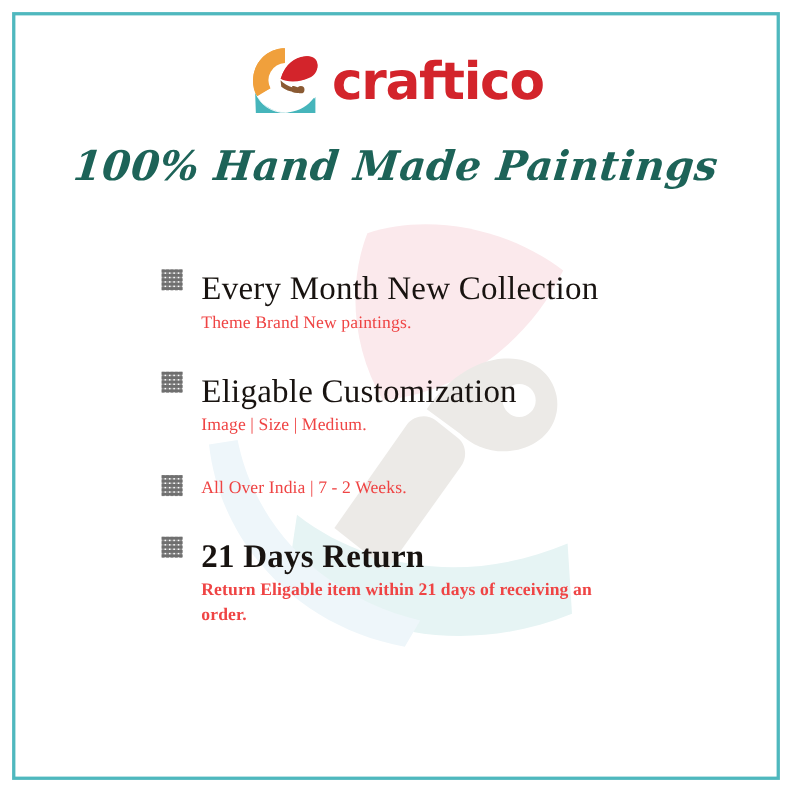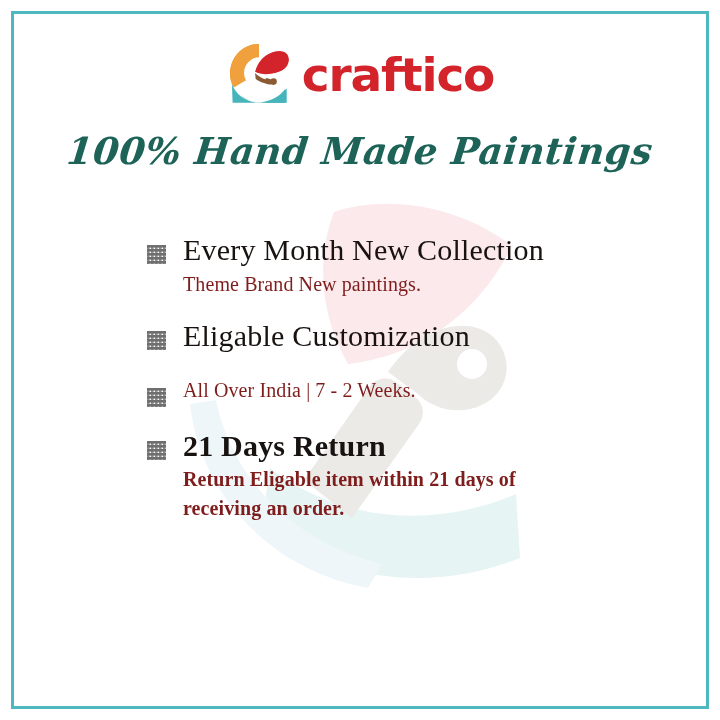--- a/index.html
+++ b/index.html
@@ -82,34 +82,34 @@
     margin-bottom:20px;
   }
   .feature:last-child{margin-bottom:0;font-weight:bold;}
   .bullet{
     flex:0 0 auto;
     width:21px;height:21px;
     margin-top:12px;
     margin-right:16px;
   }
   .bullet svg{display:block;width:100%;height:100%;}
-  .feature-body{flex:1 1 auto;min-width:0;}
+  .feature-body{flex:1 1 auto;min-width:0;margin-top:13px;}
   .feature-title{
     font-family:"Liberation Serif", serif;
     font-size:30px;
     line-height:1.22;
     color:#181310;
     letter-spacing:0.2px;
     white-space:nowrap;
   }
   .feature-sub{
     font-family:"Liberation Serif", serif;
-    font-size:20px;
+    font-size:16px;
     line-height:1.42;
-    color:#7f1d1d;
+    color:#ef4444;
     margin-top:1px;
     letter-spacing:0.1px;
   }
   .feature-sub.wrap{max-width:360px;}
 </style>
 </head>
 <body>
 
 <div id="poster">
 
@@ -217,20 +217,21 @@
             <rect x="1" y="1" width="19" height="2.6"></rect>
             <rect x="1" y="5" width="19" height="2.6"></rect>
             <rect x="1" y="9" width="19" height="2.6"></rect>
             <rect x="1" y="13" width="19" height="2.6"></rect>
             <rect x="1" y="17" width="19" height="2.6"></rect>
           </g>
         </svg>
       </span>
       <div class="feature-body">
         <div class="feature-title">Eligable Customization</div>
+        <div class="feature-sub">Image | Size | Medium.</div>
       </div>
     </div>
 
     <div class="feature">
       <span class="bullet">
         <svg viewBox="0 0 21 21" xmlns="http://www.w3.org/2000/svg">
           <g fill="#8c8c8c">
             <rect x="1" y="1" width="2.6" height="19"></rect>
             <rect x="5" y="1" width="2.6" height="19"></rect>
             <rect x="9" y="1" width="2.6" height="19"></rect>

